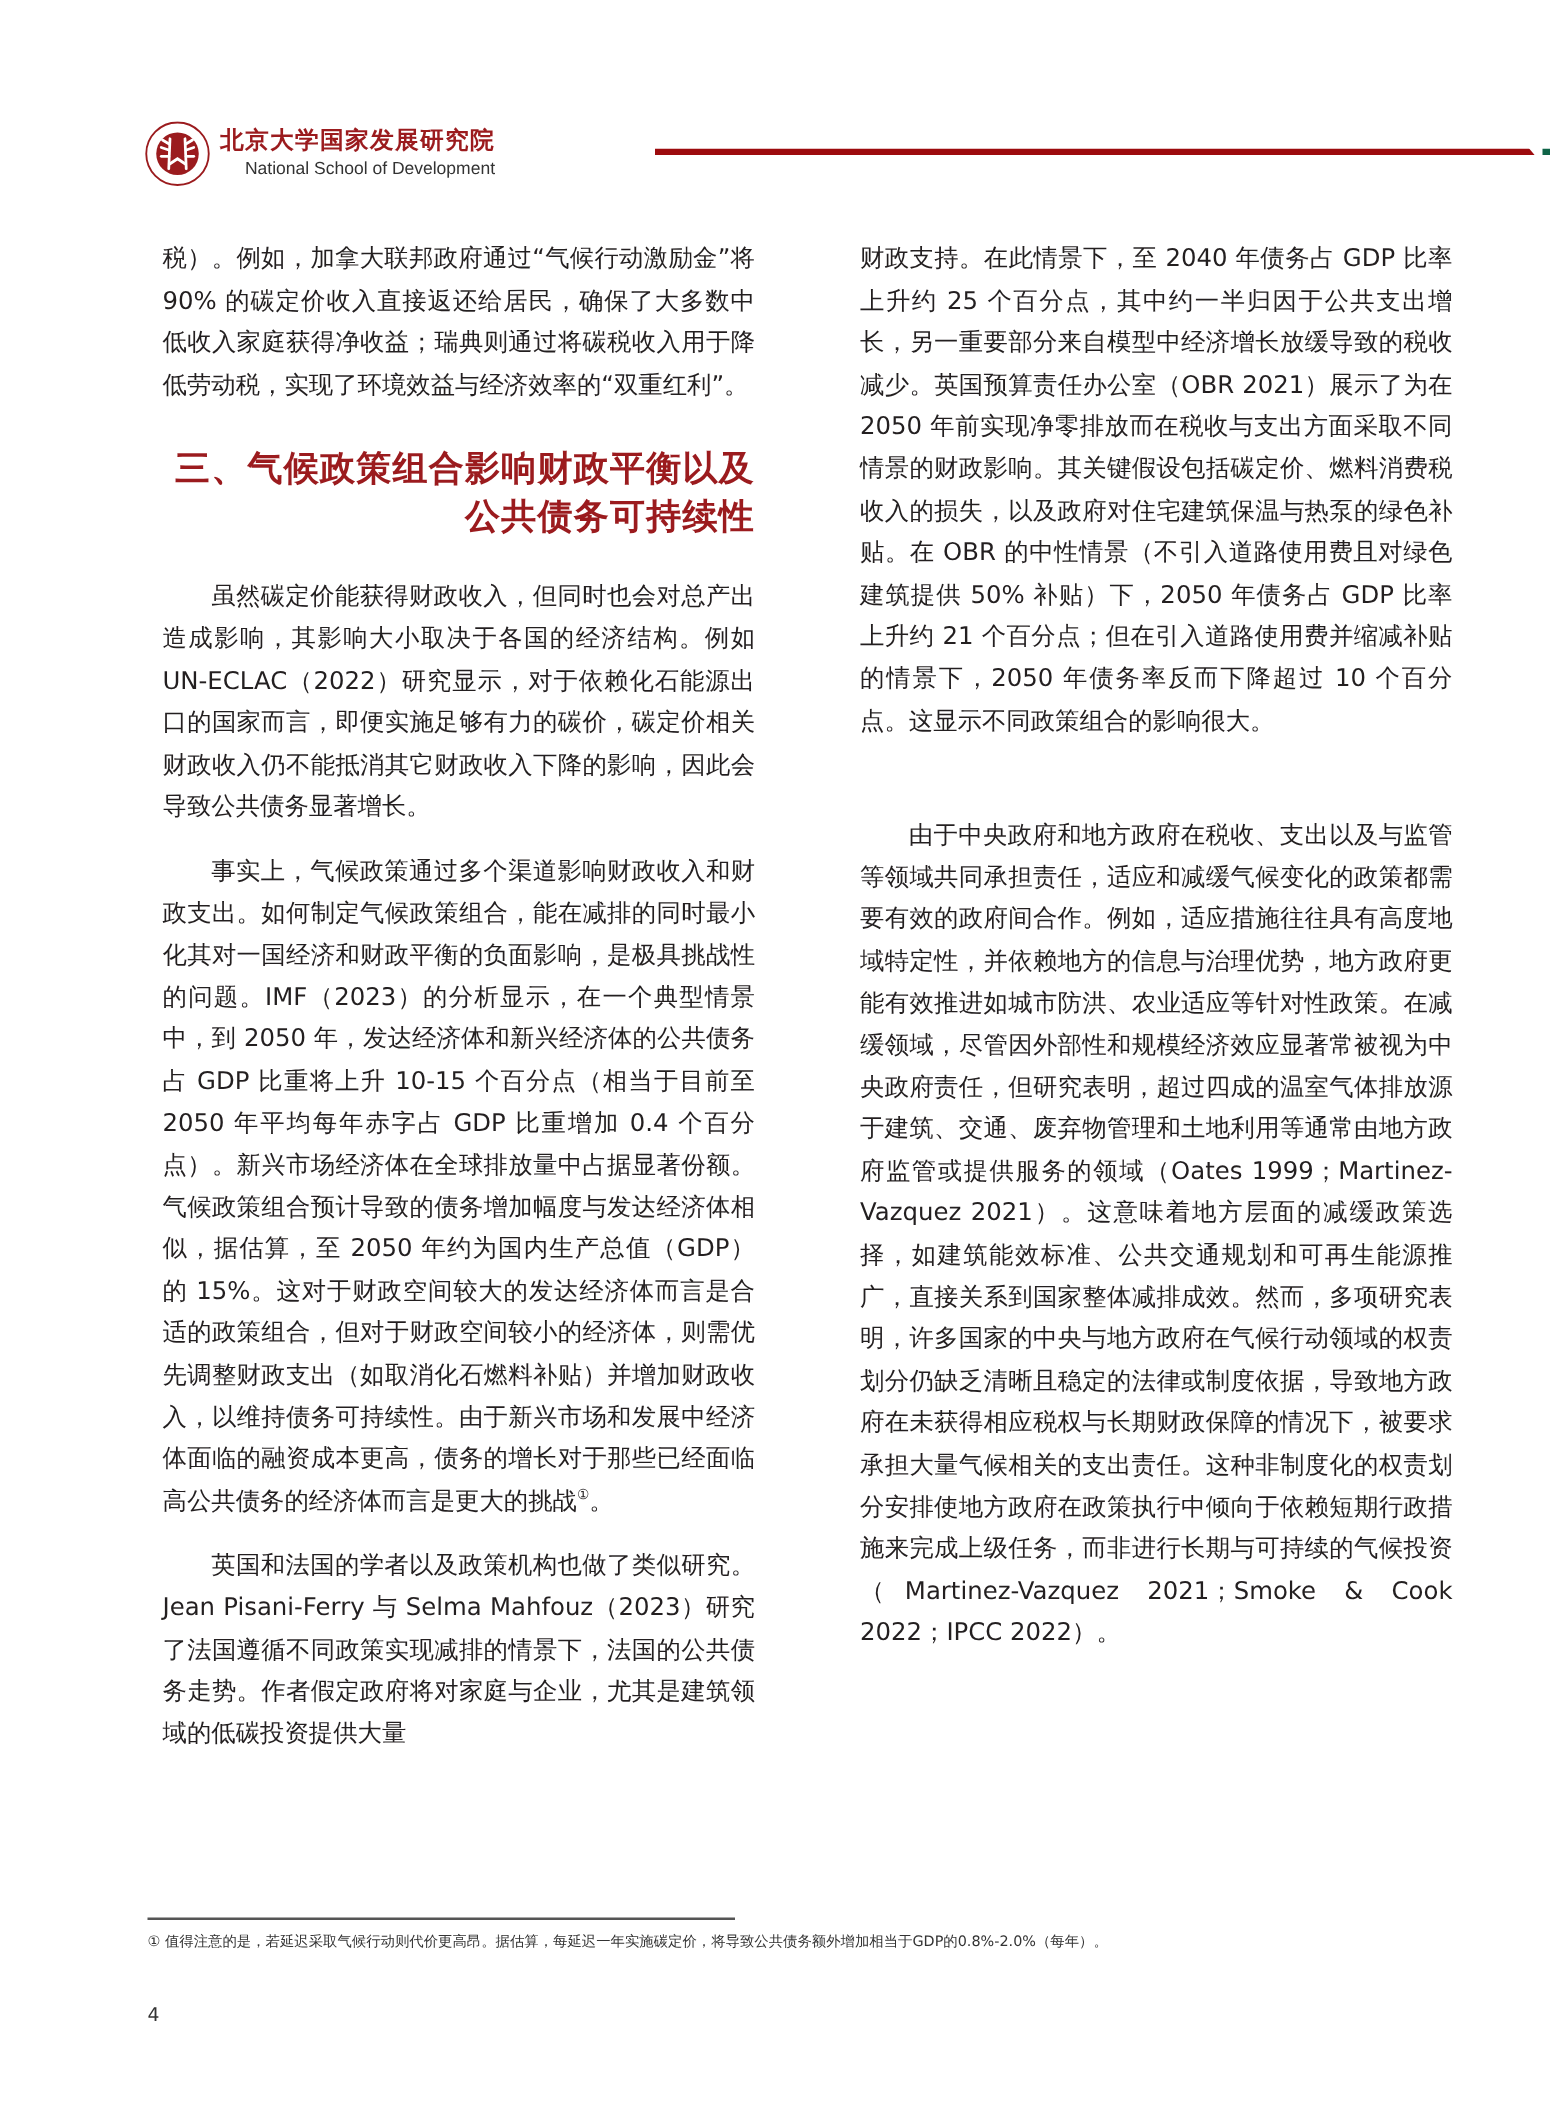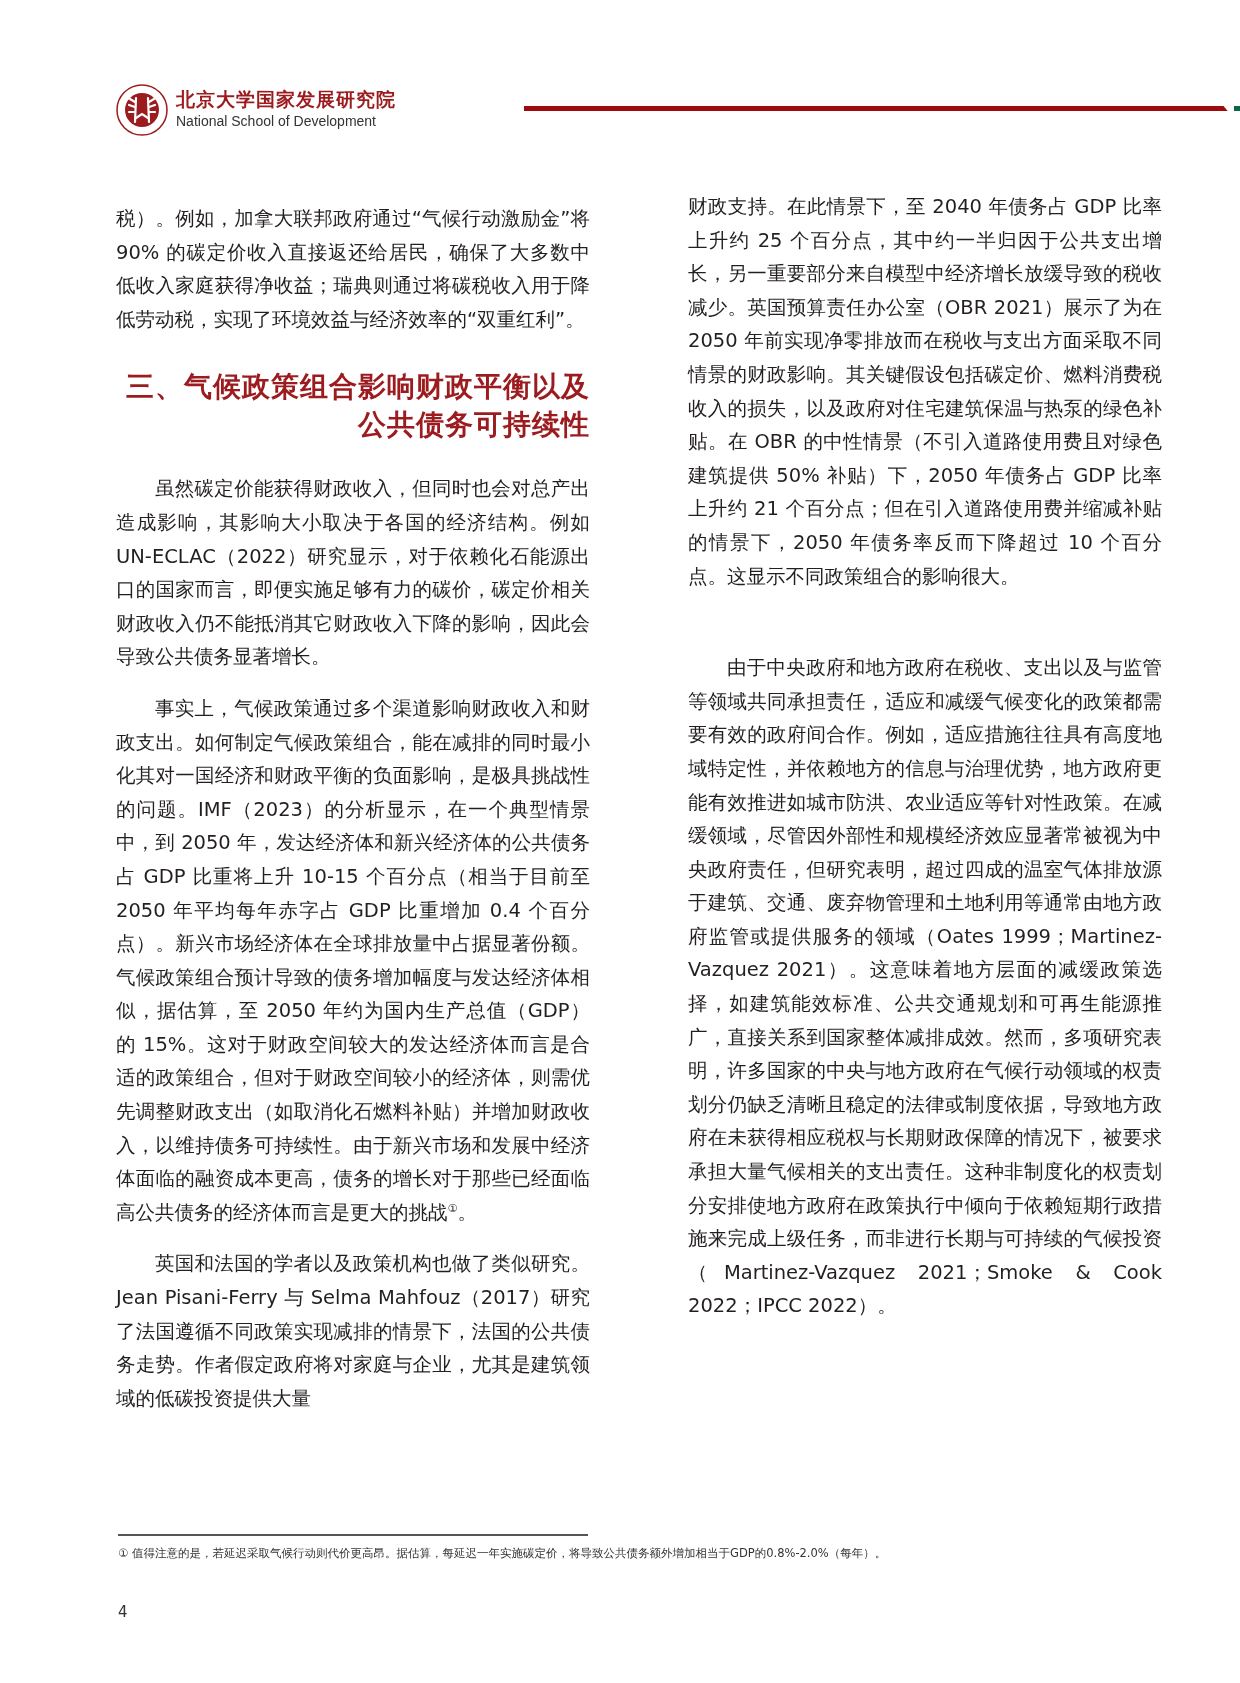--- a/index.html
+++ b/index.html
@@ -1,28 +1,28 @@
 <!DOCTYPE html>
 <html><head>
 <meta charset="utf-8">
 <style>
   html, body { margin:0; padding:0; background:#ffffff; }
   body { width:1240px; height:1683px; position:relative; overflow:hidden;
          font-family:"DejaVu Sans", "Liberation Sans", sans-serif; color:#231f20; }
-  .header { position:absolute; left:116px; top:80px; width:1124px; height:60px; }
+  .header { position:absolute; left:116px; top:93px; width:1124px; height:60px;text-align:right; }
   .logo { position:absolute; left:0; top:4px; width:52px; height:52px; }
   .brand { position:absolute; left:60px; top:8px; }
   .brand-cn { font-size:19px; font-weight:bold; color:#9b1b1e; letter-spacing:1px; line-height:22px; }
   .brand-en { font-size:14px; color:#333; line-height:18px; margin-top:2px; font-family:"Liberation Sans", sans-serif; }
   .rule-red { position:absolute; left:408px; top:26px; width:708px; height:5px; background:#9d0b0e; }
   .rule-green { position:absolute; left:1118px; top:26px; width:122px; height:5px; background:#0f6447; }
   .rule-notch { position:absolute; left:1110px; top:24px; width:10px; height:10px; background:#fff; transform:skewX(40deg); }
 
   .col { position:absolute; top:190px; width:474px; }
-  .col.left { left:116px;margin-top:12px; }
+  .col.left { left:130px; }
   .col.right { left:688px; }
   p.body { margin:0; font-size:19.5px; line-height:33.6px; text-align:justify; text-justify:inter-character; }
   p.indent { text-indent:2em; }
   .gap { height:24px; }
   h2.section { margin:0; color:#9b1b1e; font-size:28px; line-height:38px; font-weight:bold; letter-spacing:1px;text-align:right; }
   sup.fn { font-size:11px; vertical-align:super; line-height:0; }
 
   .fn-rule { position:absolute; left:118px; top:1534px; width:470px; height:2px; background:#555; }
   .footnote { position:absolute; left:118px; top:1546px; font-size:11.5px; color:#333; white-space:nowrap; }
   .page-num { position:absolute; left:118px; top:1603px; font-size:15px; color:#333; }
@@ -57,21 +57,21 @@
 
 <div class="col left">
   <p class="body">税）。例如，加拿大联邦政府通过“气候行动激励金”将 90% 的碳定价收入直接返还给居民，确保了大多数中低收入家庭获得净收益；瑞典则通过将碳税收入用于降低劳动税，实现了环境效益与经济效率的“双重红利”。</p>
   <div class="gap" style="height:32px"></div>
   <h2 class="section">三、气候政策组合影响财政平衡以及公共债务可持续性</h2>
   <div class="gap" style="height:28px"></div>
   <p class="body indent">虽然碳定价能获得财政收入，但同时也会对总产出造成影响，其影响大小取决于各国的经济结构。例如 UN-ECLAC（2022）研究显示，对于依赖化石能源出口的国家而言，即便实施足够有力的碳价，碳定价相关财政收入仍不能抵消其它财政收入下降的影响，因此会导致公共债务显著增长。</p>
   <div class="gap" style="height:18px"></div>
   <p class="body indent"><span>事实上，气候政策通过多个渠道影响财政收入和财政支出。如何制定气候政策组合，能在减排的同时最小化其对一国经济和财政平衡的负面影响，是极具挑战性的问题。IMF（2023）的分析显示，在一个典型情景中，到 2050 年，发达经济体和新兴经济体的公共债务占 GDP 比重将上升 10-15 个百分点（相当于目前至 2050 年平均每年赤字占 GDP 比重增加 0.4 个百分点）。新兴市场经济体在全球排放量中占据显著份额。气候政策组合预计导致的债务增加幅度与发达经济体相似，据估算，至 2050 年约为国内生产总值（GDP）的 15%。这对于财政空间较大的发达经济体而言是合适的政策组合，但对于财政空间较小的经济体，则需优先调整财政支出（如取消化石燃料补贴）并增加财政收入，以维持债务可持续性。由于新兴市场和发展中经济体面临的融资成本更高，债务的增长对于那些已经面临高公共债务的经济体而言是更大的挑战</span><sup class="fn">①</sup><span>。</span></p>
   <div class="gap" style="height:18px"></div>
-  <p class="body indent">英国和法国的学者以及政策机构也做了类似研究。Jean Pisani-Ferry 与 Selma Mahfouz（2017）研究了法国遵循不同政策实现减排的情景下，法国的公共债务走势。作者假定政府将对家庭与企业，尤其是建筑领域的低碳投资提供大量</p>
+  <p class="body indent">英国和法国的学者以及政策机构也做了类似研究。Jean Pisani-Ferry 与 Selma Mahfouz（2023）研究了法国遵循不同政策实现减排的情景下，法国的公共债务走势。作者假定政府将对家庭与企业，尤其是建筑领域的低碳投资提供大量</p>
 </div>
 
 <div class="col right">
   <p class="body">财政支持。在此情景下，至 2040 年债务占 GDP 比率上升约 25 个百分点，其中约一半归因于公共支出增长，另一重要部分来自模型中经济增长放缓导致的税收减少。英国预算责任办公室（OBR 2021）展示了为在 2050 年前实现净零排放而在税收与支出方面采取不同情景的财政影响。其关键假设包括碳定价、燃料消费税收入的损失，以及政府对住宅建筑保温与热泵的绿色补贴。在 OBR 的中性情景（不引入道路使用费且对绿色建筑提供 50% 补贴）下，2050 年债务占 GDP 比率上升约 21 个百分点；但在引入道路使用费并缩减补贴的情景下，2050 年债务率反而下降超过 10 个百分点。这显示不同政策组合的影响很大。</p>
   <div class="gap" style="height:26px"></div>
   <div class="gap" style="height:32px"></div>
   <p class="body indent">由于中央政府和地方政府在税收、支出以及与监管等领域共同承担责任，适应和减缓气候变化的政策都需要有效的政府间合作。例如，适应措施往往具有高度地域特定性，并依赖地方的信息与治理优势，地方政府更能有效推进如城市防洪、农业适应等针对性政策。在减缓领域，尽管因外部性和规模经济效应显著常被视为中央政府责任，但研究表明，超过四成的温室气体排放源于建筑、交通、废弃物管理和土地利用等通常由地方政府监管或提供服务的领域（Oates 1999；Martinez-Vazquez 2021）。这意味着地方层面的减缓政策选择，如建筑能效标准、公共交通规划和可再生能源推广，直接关系到国家整体减排成效。然而，多项研究表明，许多国家的中央与地方政府在气候行动领域的权责划分仍缺乏清晰且稳定的法律或制度依据，导致地方政府在未获得相应税权与长期财政保障的情况下，被要求承担大量气候相关的支出责任。这种非制度化的权责划分安排使地方政府在政策执行中倾向于依赖短期行政措施来完成上级任务，而非进行长期与可持续的气候投资（Martinez-Vazquez 2021；Smoke &amp; Cook 2022；IPCC 2022）。</p>
   <div class="gap" style="height:18px"></div>
 </div>
 

